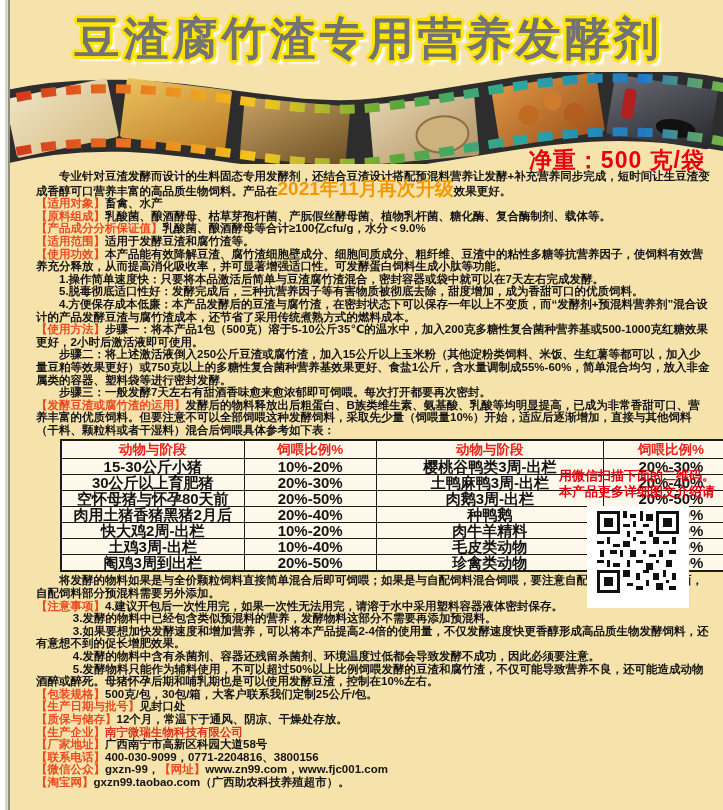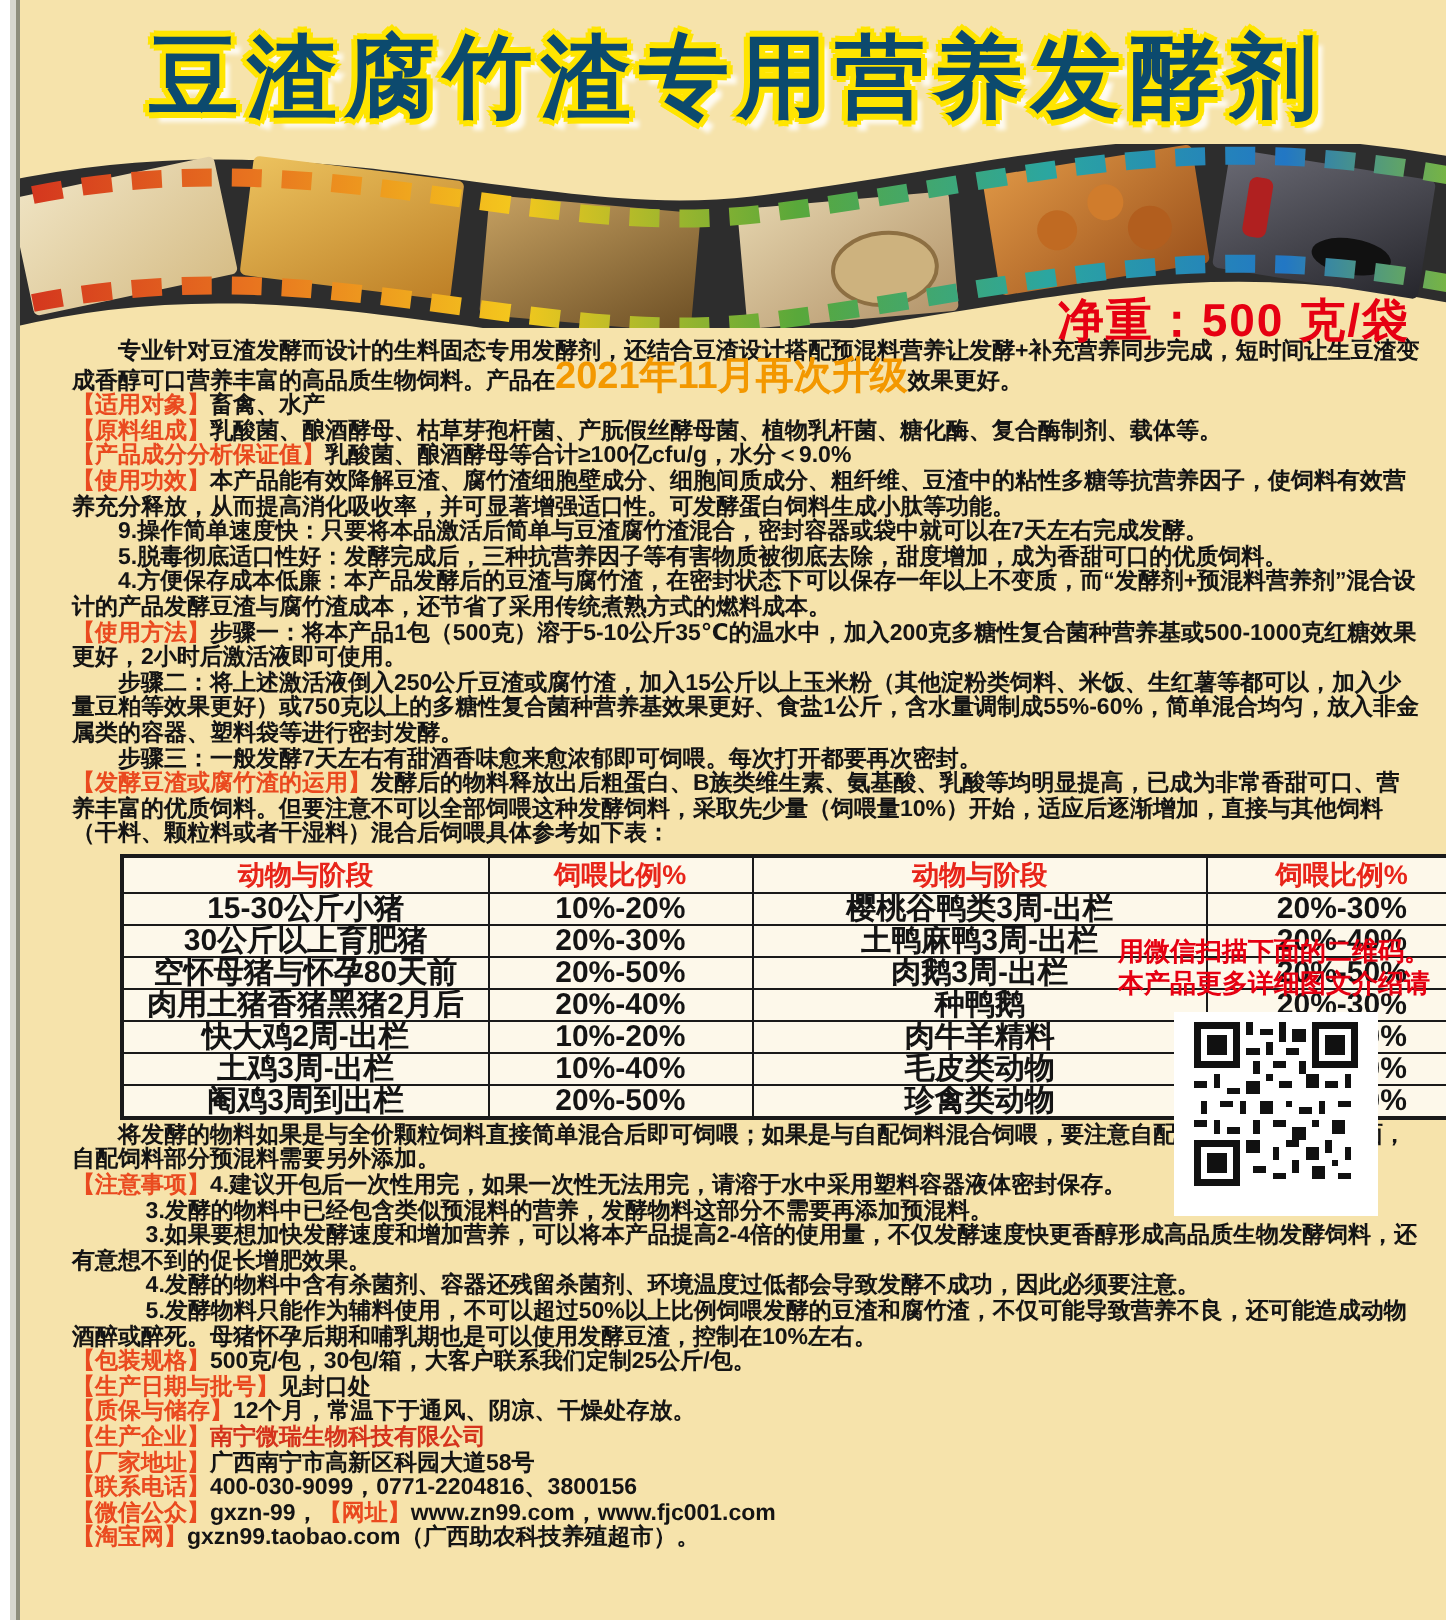--- a/index.html
+++ b/index.html
@@ -10,21 +10,21 @@
     -webkit-font-smoothing:antialiased;
   }
   .page-edge{
     position:absolute;left:0;top:0;bottom:0;width:8px;background:#ffffff;
     border-right:2px solid #8f8f7d;box-shadow:inset -3px 0 0 #d8d8cf;z-index:5;
   }
   
   .title{
     margin:10px 10px 0 24px;text-align:center;
     font-size:45px;line-height:58px;font-weight:900;letter-spacing:4px;
-    color:#0c4a6e;white-space:nowrap;
+    color:#737373;white-space:nowrap;
     text-shadow:
       -2px -2px 0 #ffe500, 2px -2px 0 #ffe500, -2px 2px 0 #ffe500, 2px 2px 0 #ffe500,
       0 -3px 0 #ffe500, 0 3px 0 #ffe500, -3px 0 0 #ffe500, 3px 0 0 #ffe500,
       5px 5px 2px rgba(255,255,255,.85);
   }
   
   .strip{position:relative;height:92px;margin-top:4px;}
   .strip svg{display:block;}
   .net-weight{
     position:absolute;top:145px;right:18px;z-index:6;
@@ -139,23 +139,24 @@
 
 <div class="net-weight">净重：500 克/袋</div>
 
 <div class="content">
 
   <p class="red ind"><span>专业针对豆渣发酵而设计的生料固态专用发酵剂，还结合豆渣设计搭配预混料营养让发酵+补充营养同步完成，短时间让生豆渣变成香醇可口营养丰富的高品质生物饲料。产品在</span><span class="hl">2021年11月再次升级</span><span>效果更好。</span></p>
 
   <p><span class="lbl">【适用对象】</span><span>畜禽、水产</span></p>
   <p><span class="lbl">【原料组成】</span><span>乳酸菌、酿酒酵母、枯草芽孢杆菌、产朊假丝酵母菌、植物乳杆菌、糖化酶、复合酶制剂、载体等。</span></p>
   <p><span class="lbl">【产品成分分析保证值】</span><span>乳酸菌、酿酒酵母等合计≥100亿cfu/g，水分＜9.0%</span></p>
+  <p><span class="lbl">【适用范围】</span><span>适用于发酵豆渣和腐竹渣等。</span></p>
 
   <p><span class="lbl">【使用功效】</span><span>本产品能有效降解豆渣、腐竹渣细胞壁成分、细胞间质成分、粗纤维、豆渣中的粘性多糖等抗营养因子，使饲料有效营养充分释放，从而提高消化吸收率，并可显著增强适口性。可发酵蛋白饲料生成小肽等功能。</span></p>
-  <p class="ind">9.操作简单速度快：只要将本品激活后简单与豆渣腐竹渣混合，密封容器或袋中就可以在7天左右完成发酵。</p>
+  <p class="ind">1.操作简单速度快：只要将本品激活后简单与豆渣腐竹渣混合，密封容器或袋中就可以在7天左右完成发酵。</p>
   <p class="ind">5.脱毒彻底适口性好：发酵完成后，三种抗营养因子等有害物质被彻底去除，甜度增加，成为香甜可口的优质饲料。</p>
   <p class="ind">4.方便保存成本低廉：本产品发酵后的豆渣与腐竹渣，在密封状态下可以保存一年以上不变质，而“发酵剂+预混料营养剂”混合设计的产品发酵豆渣与腐竹渣成本，还节省了采用传统煮熟方式的燃料成本。</p>
 
   <p><span class="lbl">【使用方法】</span><span>步骤一：将本产品1包（500克）溶于5-10公斤35℃的温水中，加入200克多糖性复合菌种营养基或500-1000克红糖效果更好，2小时后激活液即可使用。</span></p>
   <p class="ind">步骤二：将上述激活液倒入250公斤豆渣或腐竹渣，加入15公斤以上玉米粉（其他淀粉类饲料、米饭、生红薯等都可以，加入少量豆粕等效果更好）或750克以上的多糖性复合菌种营养基效果更好、食盐1公斤，含水量调制成55%-60%，简单混合均匀，放入非金属类的容器、塑料袋等进行密封发酵。</p>
   <p class="ind">步骤三：一般发酵7天左右有甜酒香味愈来愈浓郁即可饲喂。每次打开都要再次密封。</p>
 
   <p><span class="lbl">【发酵豆渣或腐竹渣的运用】</span><span>发酵后的物料释放出后粗蛋白、B族类维生素、氨基酸、乳酸等均明显提高，已成为非常香甜可口、营养丰富的优质饲料。但要注意不可以全部饲喂这种发酵饲料，采取先少量（饲喂量10%）开始，适应后逐渐增加，直接与其他饲料（干料、颗粒料或者干湿料）混合后饲喂具体参考如下表：</span></p>
 
   <table class="feed">

